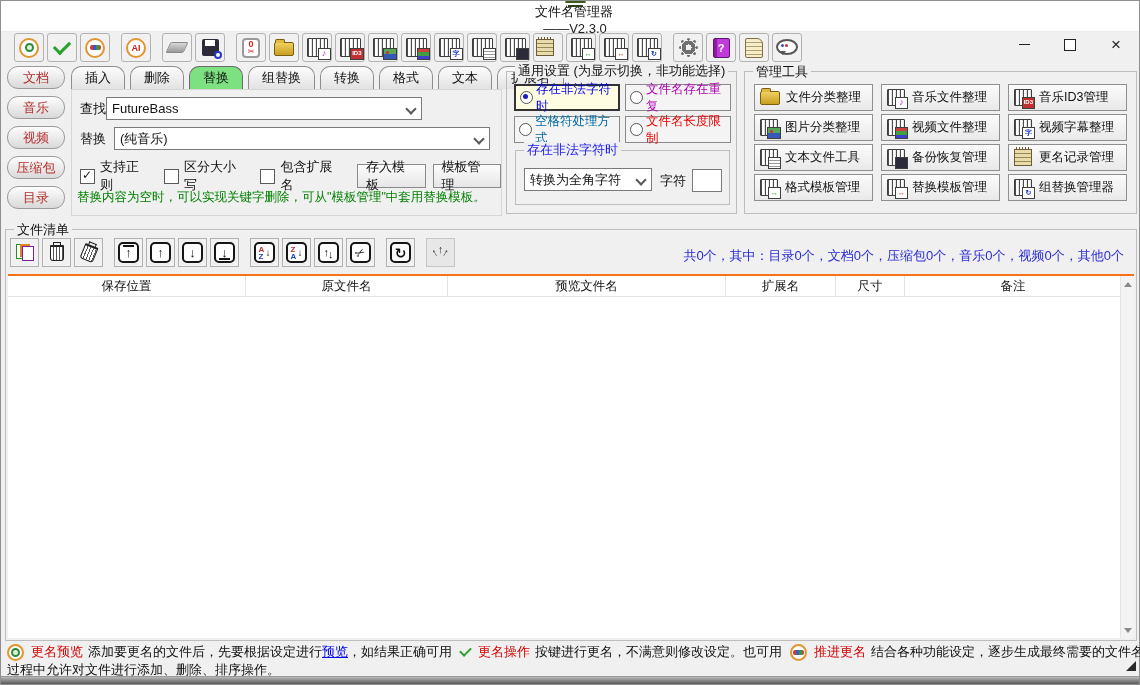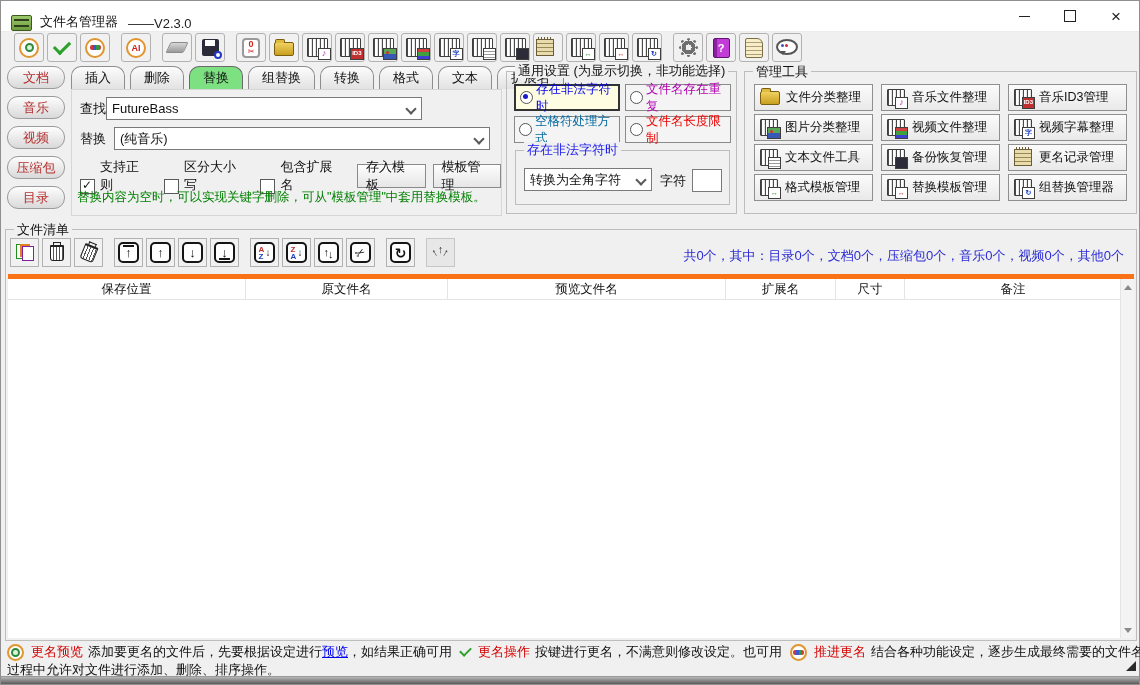--- a/index.html
+++ b/index.html
@@ -2,21 +2,21 @@
 <html><head>
 <meta charset="utf-8">
 <style>
   html,body{margin:0;padding:0;}
   body{width:1140px;height:685px;position:relative;overflow:hidden;
        font-family:"Liberation Sans","DejaVu Sans",sans-serif;font-size:13px;color:#111;
        background:#f0f0f0;}
   .window{position:absolute;inset:0;border:1px solid #8f8f8f;box-sizing:border-box;background:#f0f0f0;}
 
   
-  .titlebar{position:absolute;left:0;top:0;right:0;height:30px;background:#ffffff;display:flex;align-items:flex-end;border-bottom:1px solid #ececec;}
+  .titlebar{position:absolute;left:0;top:0;right:0;height:30px;background:#ffffff;display:flex;align-items:center;border-bottom:1px solid #ececec;flex-direction:column;}
   .app-icon{width:19px;height:14px;margin-left:10px;background:linear-gradient(#9cc96c,#6f9c3f);border:1px solid #3c5a20;border-radius:2px;position:relative;}
   .app-icon::before{content:"";position:absolute;left:2px;right:2px;top:3px;height:2px;background:#2e3e1d;}
   .app-icon::after{content:"";position:absolute;left:2px;right:2px;bottom:3px;height:2px;background:#2e3e1d;}
   .title-text{margin-left:8px;}
   .version-text{margin-left:10px;color:#222;}
   .win-controls{margin-left:auto;display:flex;height:100%;}
   .win-btn{width:46px;height:100%;display:flex;align-items:center;justify-content:center;}
   .glyph-min{width:11px;height:1px;background:#222;}
   .glyph-max{width:10px;height:10px;border:1px solid #222;background:#fff;}
   .glyph-close{font-size:17px;line-height:17px;color:#222;}
@@ -66,21 +66,21 @@
   
   .tabs{position:absolute;left:70px;top:65px;display:flex;align-items:flex-end;}
   .tab{height:23px;padding:0 13px;margin-right:5px;border:1px solid #8d8d8d;border-bottom:none;border-radius:10px 10px 0 0;background:linear-gradient(#fcfcfc,#e2e2e2);display:flex;align-items:center;box-sizing:border-box;}
   .tab.active{background:#7de081;border-color:#6a6a6a;}
 
   
   .replace-panel{position:absolute;left:70px;top:88px;width:431px;height:127px;border:1px solid #d6d6d6;background:#f0f0f0;box-sizing:border-box;}
   .rp-row{position:absolute;left:8px;display:flex;align-items:center;}
   .combo{height:23px;border:1px solid #7a7a7a;background:#fff;display:flex;align-items:center;box-sizing:border-box;padding-left:5px;position:relative;}
   .combo .chev{position:absolute;right:6px;top:7px;width:6px;height:6px;border-right:2px solid #5a5a5a;border-bottom:2px solid #5a5a5a;transform:rotate(45deg);}
-  .cbx{display:flex;align-items:flex-end;margin-right:14px;}
+  .cbx{display:flex;align-items:center;margin-right:14px;}
   .cbx .box{width:13px;height:13px;border:1px solid #5a5a5a;background:#fff;margin-right:5px;position:relative;flex:none;}
   .cbx.checked .box::before{content:"✓";position:absolute;left:1px;top:-2px;font-size:12px;font-weight:bold;color:#111;}
   .btn{height:24px;border:1px solid #8a8a8a;background:linear-gradient(#fdfdfd,#e6e6e6);display:flex;align-items:center;justify-content:center;padding:0 8px;box-sizing:border-box;}
   .hint{position:absolute;left:5px;top:99px;color:#008000;font-size:12.5px;}
 
   
   .groupbox{position:absolute;border:1px solid #bdbdbd;box-sizing:border-box;}
   .legend{position:absolute;top:-8px;left:8px;background:#f0f0f0;padding:0 3px;line-height:15px;}
   .legend.blue{color:#1a1aee;}
 
@@ -120,21 +120,21 @@
   .sarrow{font-size:10px;line-height:10px;}
   .rev1{font-size:11px;line-height:11px;margin-right:-1px;}
   .rev2{font-size:11px;line-height:11px;transform:translateY(2px);}
   .scis{font-size:12px;transform:rotate(-30deg);color:#222;}
   .refr{font-size:14px;font-weight:bold;}
   .spread{display:flex;align-items:flex-end;}
   .spread span{font-size:11px;font-weight:bold;color:#333;line-height:11px;}
   .spread .l{transform:rotate(-30deg);} .spread .r{transform:rotate(30deg);} .spread .m{transform:translateY(-3px);}
   .fl-status{position:absolute;right:12px;top:17px;color:#2a2ad4;}
 
-  .ftable{position:absolute;left:2px;top:44px;right:2px;bottom:2px;background:#0f172a;border-top:5px solid #f97316;text-align:center;}
+  .ftable{position:absolute;left:2px;top:44px;right:2px;bottom:2px;background:#0f172a;border-top:2px solid #f97316;text-align:center;}
   .thead{display:flex;height:20px;border-bottom:1px solid #e4e4e4;background:#fff;font-size:12.5px;}
   .th{display:flex;align-items:center;justify-content:center;border-right:1px solid #e4e4e4;box-sizing:border-box;flex:none;}
   .tbody{position:absolute;left:0;right:14px;top:21px;bottom:0;background:#fff;}
   .vscroll{position:absolute;right:0;top:0;bottom:0;width:14px;background:#f3f3f3;border-left:1px solid #e4e4e4;box-sizing:border-box;}
   .sbtn{position:absolute;left:0;right:0;height:16px;display:flex;align-items:center;justify-content:center;}
   .sbtn.up{top:0;} .sbtn.down{bottom:0;}
   .tri-up{width:0;height:0;border-left:4px solid transparent;border-right:4px solid transparent;border-bottom:5px solid #8a8a8a;}
   .tri-down{width:0;height:0;border-left:4px solid transparent;border-right:4px solid transparent;border-top:5px solid #8a8a8a;}
 
   

